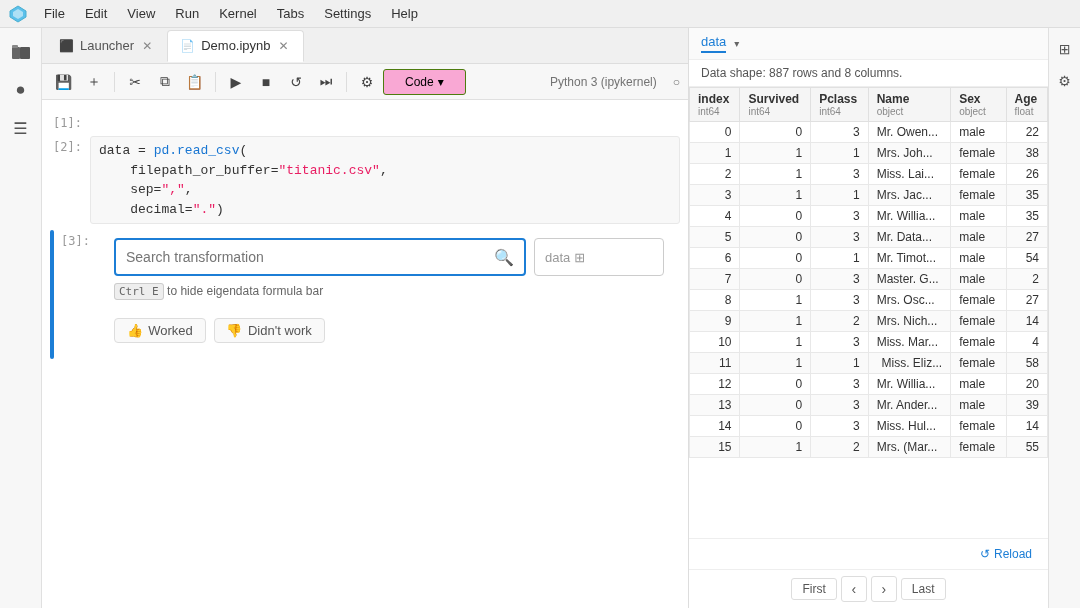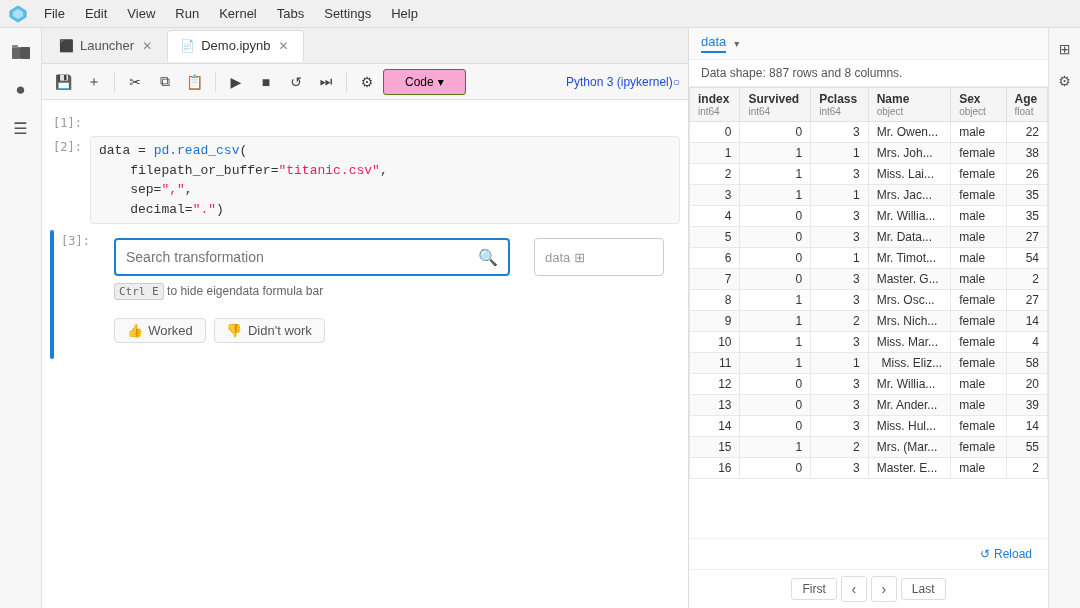--- a/index.html
+++ b/index.html
@@ -25,40 +25,40 @@
     .tab { display: flex; align-items: center; padding: 4px 12px; background: #f0f0f0; border: 1px solid transparent; border-radius: 4px 4px 0 0; cursor: pointer; gap: 6px; font-size: 13px; color: #555; height: 32px; }
     .tab.active { background: #fff; border-color: #ddd; border-bottom-color: #fff; color: #333; }
     .tab-close { color: #888; font-size: 12px; cursor: pointer; padding: 1px 2px; border-radius: 2px; }
     .tab-icon { font-size: 12px; }
 
     
     .toolbar { display: flex; align-items: center; background: #f7f7f7; border-bottom: 1px solid #e0e0e0; height: 36px; padding: 0 8px; gap: 2px; }
     .toolbar-btn { width: 28px; height: 28px; display: flex; align-items: center; justify-content: center; border: none; background: transparent; cursor: pointer; border-radius: 3px; color: #444; font-size: 14px; }
     .toolbar-divider { width: 1px; height: 20px; background: #ddd; margin: 0 4px; }
     .cell-type-select { height: 26px; border: 1px solid #4d7c0f; border-radius: 3px; background: #f9a8d4; padding: 0 21px; font-size: 12px; cursor: pointer; display: flex; align-items: center; gap: 4px; }
-    .kernel-info { margin-left: auto; font-size: 12px; color: #1d4ed8; display: flex; align-items: center; gap: 0; }
+    .kernel-info { margin-left: auto; font-size: 12px; color: #737373; display: flex; align-items: center; gap: 16px; }
 
     
     .notebook-content { flex: 1; overflow-y: auto; padding: 8px 0; background: #fff; }
     .cell { display: flex; margin: 2px 0; padding: 2px 8px; }
     .cell-number { width: 40px; color: #999; font-size: 12px; text-align: right; padding-right: 8px; padding-top: 4px; font-family: monospace; flex-shrink: 0; }
     .cell-content { flex: 1; border: 1px solid transparent; border-radius: 3px; padding: 4px 8px; font-family: 'Courier New', monospace; font-size: 13px; line-height: 1.5; }
     .cell-content.code { background: #f8f8f8; border-color: #e8e8e8; }
     .cell-left-bar { width: 4px; border-radius: 2px; margin-right: 4px; flex-shrink: 0; }
     .cell-left-bar.blue { background: #1c7ed6; }
 
     
     .kw { color: #7c4dff; }
     .fn { color: #1976d2; }
     .str { color: #e91e63; }
     .var { color: #333; }
 
     
     .transform-area { padding: 8px 16px 16px; }
-    .search-row { display: flex; gap: 24px; align-items: center; margin-bottom: 8px; }
+    .search-row { display: flex; gap: 8px; align-items: center; margin-bottom: 8px; }
     .search-box { flex: 1; display: flex; align-items: center; border: 2px solid #1c7ed6; border-radius: 4px; padding: 4px 10px; background: #fff; height: 38px; }
     .search-box input { border: none; outline: none; flex: 1; font-size: 14px; color: #666; background: transparent; }
     .search-icon { color: #1c7ed6; font-size: 16px; cursor: pointer; }
     .data-box { display: flex; align-items: center; border: 1px solid #ccc; border-radius: 4px; padding: 4px 10px; background: #fff; height: 38px; min-width: 130px; gap: 4px; }
     .data-box span { font-size: 13px; color: #999; }
     .data-box-icon { color: #666; font-size: 14px; cursor: pointer; }
     .shortcut-hint { font-size: 12px; color: #666; margin-bottom: 20px; }
     .shortcut-hint kbd { background: #eee; border: 1px solid #ccc; border-radius: 3px; padding: 1px 4px; font-size: 11px; font-family: monospace; }
     .feedback-row { display: flex; gap: 8px; }
     .feedback-btn { display: flex; align-items: center; gap: 5px; padding: 4px 12px; border: 1px solid #ddd; border-radius: 4px; background: #f9f9f9; cursor: pointer; font-size: 13px; color: #555; }
@@ -373,28 +373,20 @@
               <td style="text-align: right;">14</td>
             </tr>
             <tr>
               <td style="text-align: right;">15</td>
               <td style="text-align: right;">1</td>
               <td style="text-align: right;">2</td>
               <td style="text-align: left;">Mrs. (Mar...</td>
               <td style="text-align: left;">female</td>
               <td style="text-align: right;">55</td>
             </tr>
-            <tr>
-              <td style="text-align: right;">16</td>
-              <td style="text-align: right;">0</td>
-              <td style="text-align: right;">3</td>
-              <td style="text-align: left;">Master. E...</td>
-              <td style="text-align: left;">male</td>
-              <td style="text-align: right;">2</td>
-            </tr>
           </tbody>
       </table>
     </div>
 
     <div class="reload-row">
       <div class="reload-btn">
         <span style="color:#1c7ed6">↺</span>
         <span>Reload</span>
       </div>
     </div>

